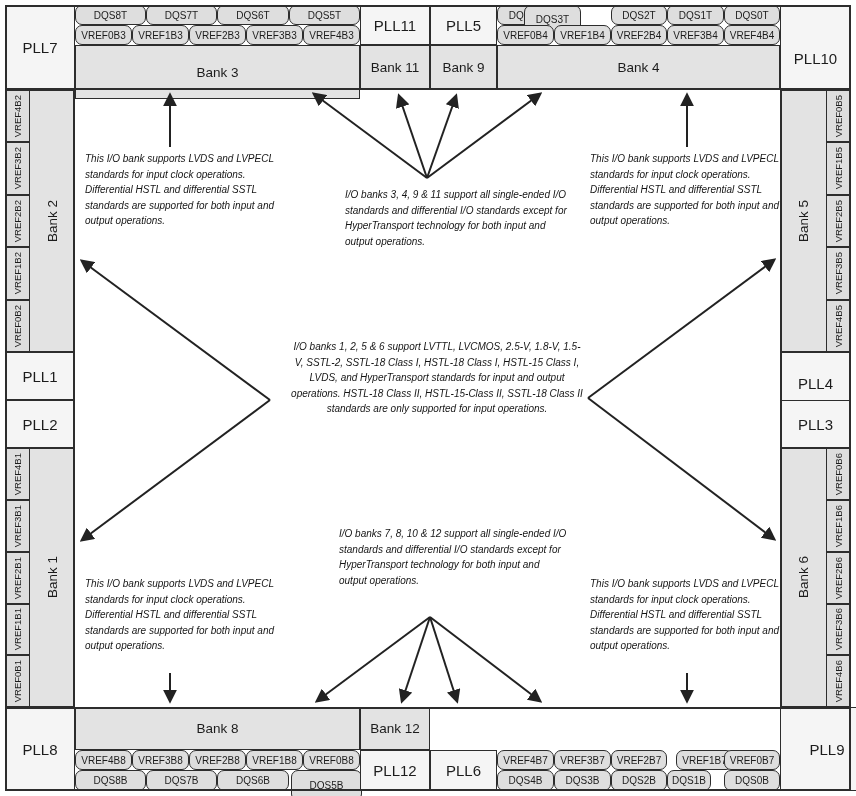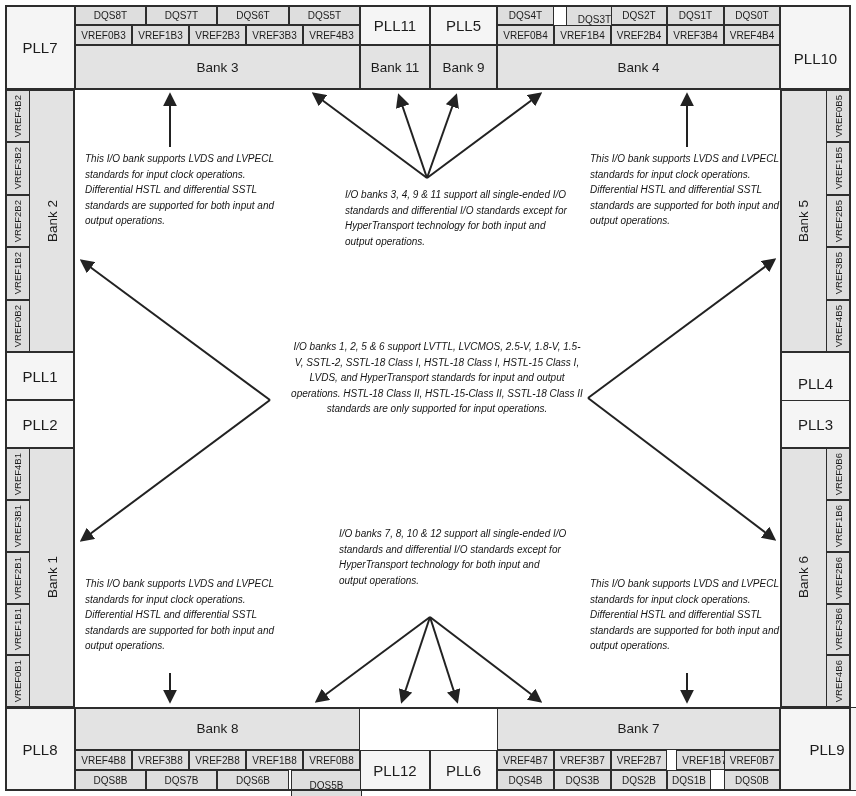--- a/index.html
+++ b/index.html
@@ -2,21 +2,21 @@
 <html><head>
 <meta charset="utf-8">
 <style>
   html,body{margin:0;padding:0;background:#ffffff;}
   #canvas{position:relative;width:856px;height:796px;background:#ffffff;
           font-family:"Liberation Sans","DejaVu Sans",sans-serif;overflow:hidden;}
   .b{position:absolute;box-sizing:border-box;border:1px solid #2d2d2d;
      display:flex;align-items:center;justify-content:center;color:#1c1c1c;}
   .pll{background:#f5f5f5;font-size:15px;}
   .bank{background:#e3e3e3;font-size:13.5px;}
-  .cell{background:#dedede;font-size:10px;}
+  .cell{background:#dedede;font-size:10px;border-radius:7px;}
   .vcell{background:#dedede;font-size:9.5px;}
   .vtxt{writing-mode:vertical-rl;transform:rotate(180deg);white-space:nowrap;}
   .vlabel{position:absolute;display:flex;align-items:center;justify-content:center;
           font-size:13.5px;color:#1c1c1c;}
   .frame{position:absolute;box-sizing:border-box;border:2px solid #2d2d2d;pointer-events:none;}
   .note{position:absolute;font-size:10px;line-height:15.6px;color:#151515;font-style:italic;}
   .note.center{text-align:center;}
   #arrows{position:absolute;left:0;top:0;pointer-events:none;}
 </style>
 </head>
@@ -50,41 +50,41 @@
   <div class="b cell" style="left:189px;top:25px;width:57px;height:20px">
       <span>VREF2B3</span>
     </div>
   <div class="b cell" style="left:246px;top:25px;width:57px;height:20px">
       <span>VREF3B3</span>
     </div>
   <div class="b cell" style="left:303px;top:25px;width:57px;height:20px">
       <span>VREF4B3</span>
     </div>
 
-  <div class="b bank" style="left:75px;top:45px;width:285px;height:45px">
+  <div class="b bank" style="left:75px;top:45px;width:285px;height:54px">
       <span>Bank 3</span>
     </div>
 
   <div class="b pll" style="left:360px;top:5px;width:70px;height:40px">
       <span>PLL11</span>
     </div>
   <div class="b bank" style="left:360px;top:45px;width:70px;height:45px">
       <span>Bank 11</span>
     </div>
   <div class="b pll" style="left:430px;top:5px;width:67px;height:40px">
       <span>PLL5</span>
     </div>
   <div class="b bank" style="left:430px;top:45px;width:67px;height:45px">
       <span>Bank 9</span>
     </div>
 
   <div class="b cell" style="left:497px;top:5px;width:57px;height:20px">
       <span>DQS4T</span>
     </div>
-  <div class="b cell" style="left:566px;top:5px;width:57px;height:28px">
+  <div class="b cell" style="left:524px;top:5px;width:57px;height:28px">
       <span>DQS3T</span>
     </div>
   <div class="b cell" style="left:611px;top:5px;width:56px;height:20px">
       <span>DQS2T</span>
     </div>
   <div class="b cell" style="left:667px;top:5px;width:57px;height:20px">
       <span>DQS1T</span>
     </div>
   <div class="b cell" style="left:724px;top:5px;width:56px;height:20px">
       <span>DQS0T</span>
@@ -236,30 +236,30 @@
   <div class="b cell" style="left:146px;top:770px;width:71px;height:21px">
       <span>DQS7B</span>
     </div>
   <div class="b cell" style="left:217px;top:770px;width:72px;height:21px">
       <span>DQS6B</span>
     </div>
   <div class="b cell" style="left:291px;top:770px;width:71px;height:31px">
       <span>DQS5B</span>
     </div>
 
+  <div class="b bank" style="left:360px;top:707px;width:70px;height:43px">
+      <span>Bank 12</span>
+    </div>
   <div class="b pll" style="left:360px;top:750px;width:70px;height:41px">
       <span>PLL12</span>
     </div>
   <div class="b pll" style="left:430px;top:750px;width:67px;height:41px">
       <span>PLL6</span>
     </div>
 
-  <div class="b bank" style="left:497px;top:707px;width:283px;height:43px">
-      <span>Bank 7</span>
-    </div>
 
   <div class="b cell" style="left:497px;top:750px;width:57px;height:20px">
       <span>VREF4B7</span>
     </div>
   <div class="b cell" style="left:554px;top:750px;width:57px;height:20px">
       <span>VREF3B7</span>
     </div>
   <div class="b cell" style="left:611px;top:750px;width:56px;height:20px">
       <span>VREF2B7</span>
     </div>

